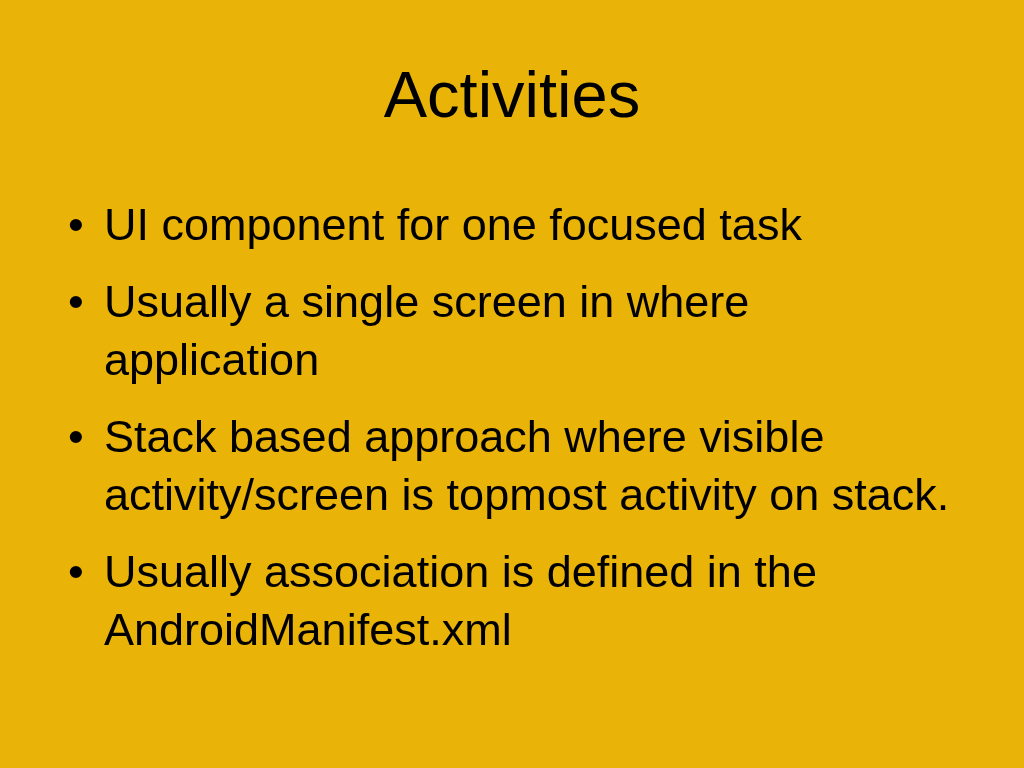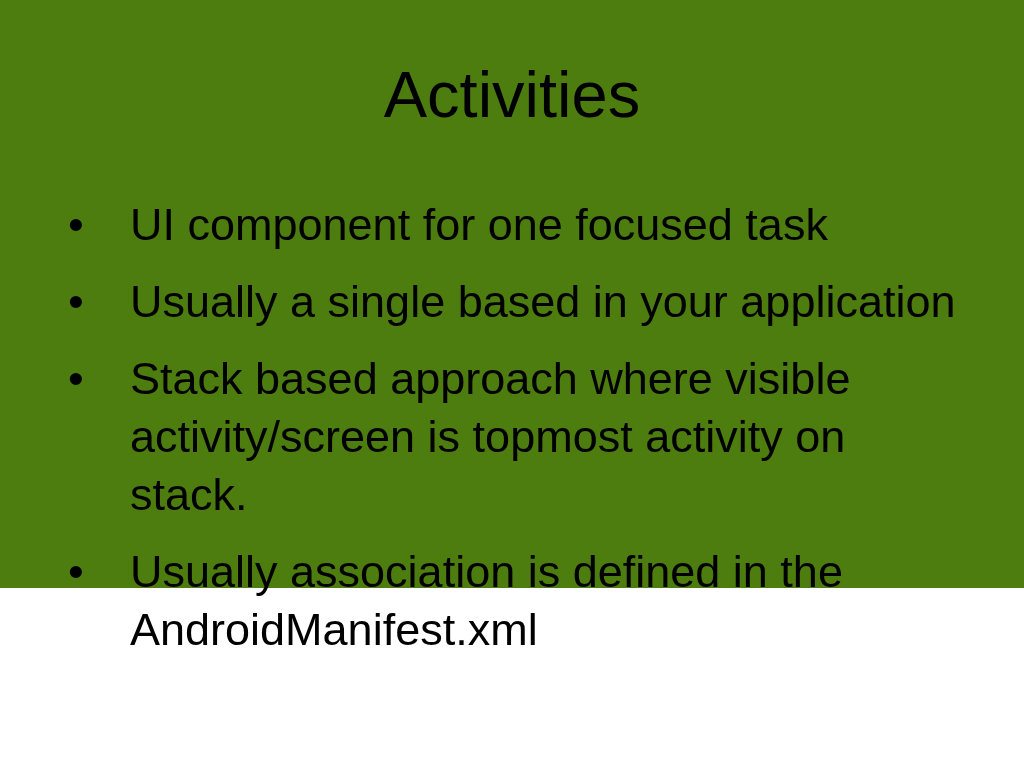--- a/index.html
+++ b/index.html
@@ -12,22 +12,22 @@
     height: 768px;
     background: #ffffff;
     font-family: "Liberation Sans", sans-serif;
     color: #000000;
     overflow: hidden;
   }
 
   .slide {
     position: relative;
     width: 1024px;
-    height: 588px;
-    background: #4d7c0f;
+    height: 768px;
+    background: #eab308;
     box-sizing: border-box;
   }
 
   .slide-title {
     position: absolute;
     top: 62px;
     left: 0;
     width: 1024px;
     text-align: center;
     font-size: 65px;
@@ -70,41 +70,40 @@
     top: 0;
     width: 24px;
     font-size: 45px;
     line-height: 58px;
     text-align: left;
     color: #000000;
   }
 
   .bullet-text {
     display: block;
-    margin-left: 26px;
   }
 </style>
 </head>
 <body>
 
 <div class="slide">
 
   <h1 class="slide-title">Activities</h1>
 
   <div class="content-body">
     <ul class="bullet-list">
 
       <li class="bullet-item">
         <span class="bullet-marker">•</span>
         <span class="bullet-text">UI component for one focused task</span>
       </li>
 
       <li class="bullet-item">
         <span class="bullet-marker">•</span>
-        <span class="bullet-text">Usually a single based in your application</span>
+        <span class="bullet-text">Usually a single screen in where application</span>
       </li>
 
       <li class="bullet-item">
         <span class="bullet-marker">•</span>
         <span class="bullet-text">Stack based approach where visible activity/screen is topmost activity on stack.</span>
       </li>
 
       <li class="bullet-item">
         <span class="bullet-marker">•</span>
         <span class="bullet-text">Usually association is defined in the AndroidManifest.xml</span>

